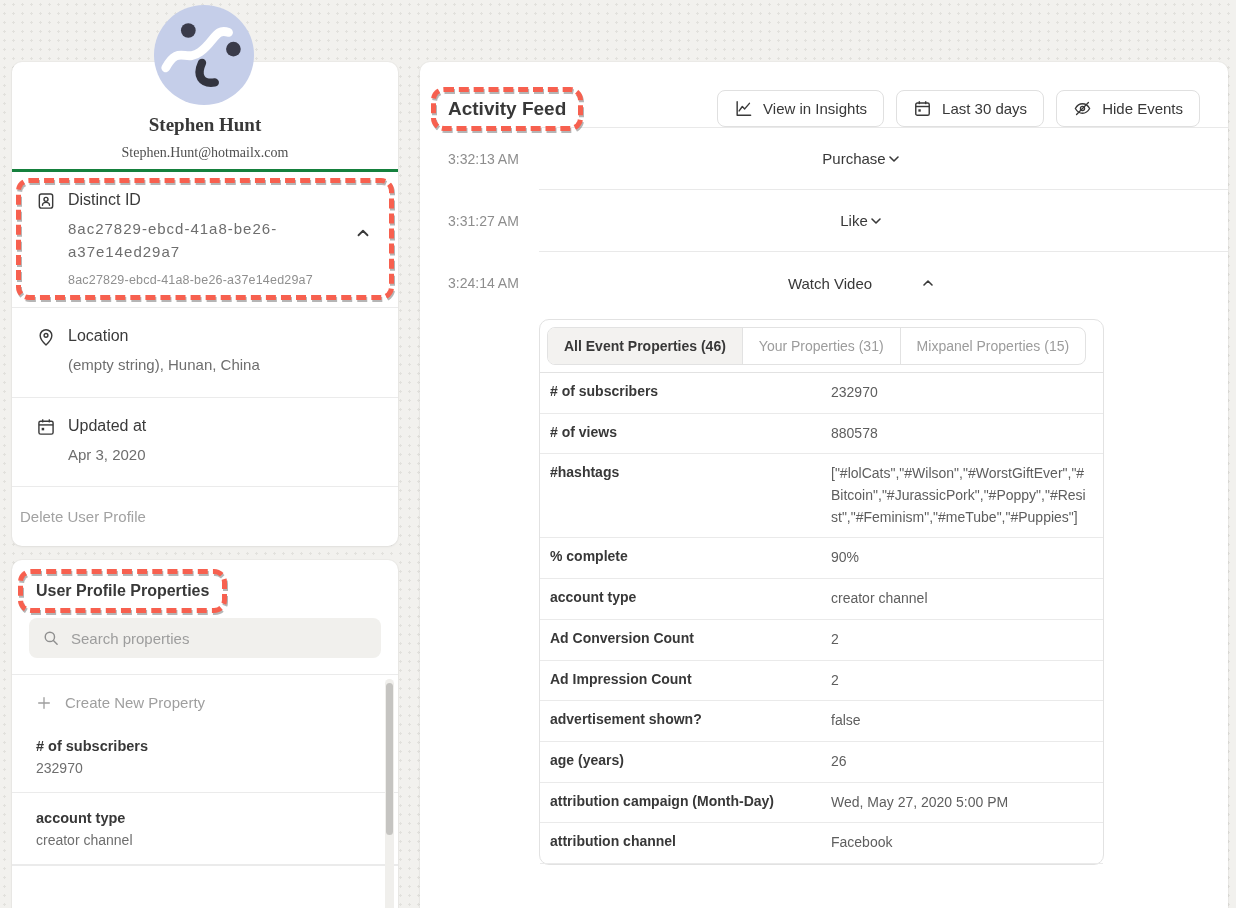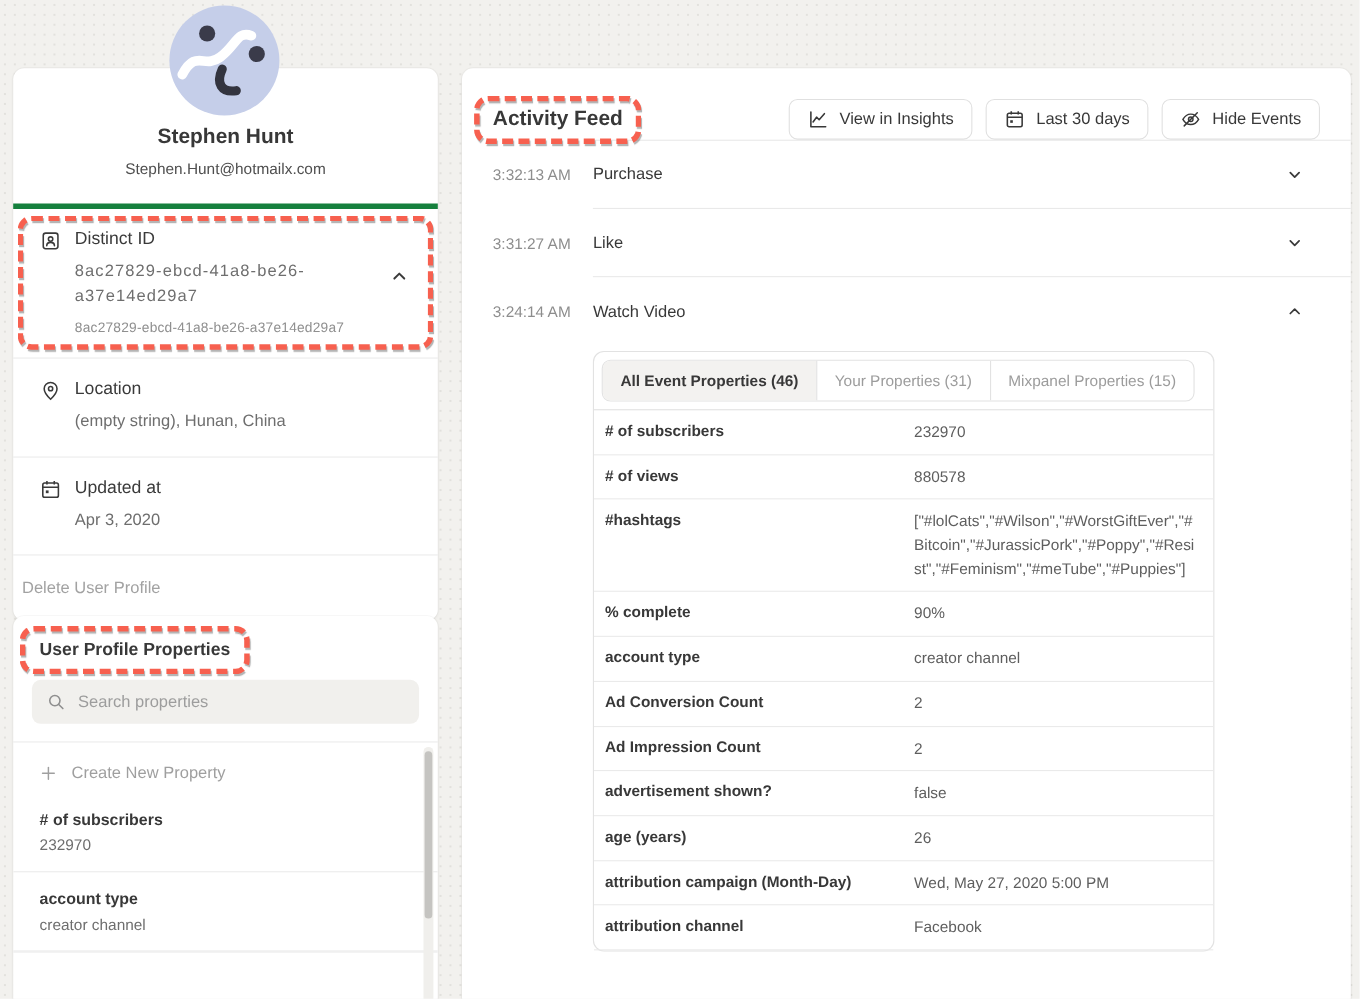--- a/index.html
+++ b/index.html
@@ -32,21 +32,21 @@
     content:"";
     position:absolute; inset:0;
     border:5px dashed #f7604f;
     border-radius:13px;
     pointer-events:none;
     filter: drop-shadow(1px 2px 0 rgba(90,90,90,0.45));
   }
   
   #profile-card { left:12px; top:62px; width:386px; }
   #avatar { position:absolute; left:153px; top:4px; width:102px; height:102px; z-index:2; }
-  .profile-head { padding:52px 24px 24px; text-align:center; border-bottom:5px solid #15803d; }
+  .profile-head { padding:52px 24px 8px; text-align:center; border-bottom:3px solid #15803d;font-family:Liberation Serif, serif; }
   .profile-name { font-size:19px; font-weight:700; color:#383838; margin-bottom:9px; }
   .profile-email { font-size:14px; color:#4f4f4f; }
   .sec { position:relative; padding:19px 24px 20px; border-bottom:1px solid #ebebeb; }
   .sec-row { display:flex; align-items:flex-start; gap:12px; }
   .sec-icon { width:20px; height:20px; flex-shrink:0; margin-top:0px; color:#3a3a3a; }
   .sec-title { font-size:16px; color:#3a3a3a; }
   .sec-value { margin-left:32px; margin-top:7px; font-size:15px; color:#6e6e6e; line-height:1.5; }
   #distinct-value { width:232px; letter-spacing:1px; }
   #distinct-small { margin-left:32px; margin-top:10px; font-size:12.5px; color:#8f8f8f; letter-spacing:0.2px; }
   .collapse-btn { position:absolute; right:26px; top:52px; width:18px; height:18px; color:#3a3a3a; cursor:pointer; }
@@ -74,21 +74,21 @@
   .feed-title { font-size:19px; font-weight:700; color:#383838; padding:11px 17px; margin:-11px 16px -11px -17px; }
   .btn-row { display:flex; gap:12px; }
   .btn { display:flex; align-items:center; gap:10px; height:37px; padding:0 16px; background:#fff; border:1px solid #e0e0e0; border-radius:8px; font-size:15px; color:#383838; cursor:pointer; white-space:nowrap; }
   .btn svg { width:19px; height:19px; flex-shrink:0; }
   .date-row { display:flex; align-items:center; gap:14px; padding:38px 28px 15px; font-size:15px; font-weight:700; color:#383838; }
   .date-row svg { width:20px; height:20px; }
   .events { margin-left:28px; }
   .events-top-divider { margin-left:91px; border-top:1px solid #e9e9e9; }
   .event-row { display:flex; align-items:stretch; }
   .event-time { width:91px; flex-shrink:0; display:flex; align-items:center; font-size:14px; color:#8d8d8d; }
-  .event-main { flex:1; display:flex; align-items:center; justify-content:space-between; min-height:62px; border-bottom:1px solid #e9e9e9; padding-right:43px; cursor:pointer; }
+  .event-main { flex:1; display:flex; align-items:center; justify-content:center; min-height:62px; border-bottom:1px solid #e9e9e9; padding-right:43px; cursor:pointer; }
   .event-main.no-border { border-bottom:none;gap:48px; }
   .event-name { font-size:15px; color:#383838; }
   .chev { width:16px; height:16px; color:#3a3a3a; }
   
   .panel { margin-left:119px; margin-top:5px; width:565px; border:1px solid #e2e2e2; border-radius:10px; }
   .tabbar { padding:7px; border-bottom:1px solid #e2e2e2; }
   .tabgroup { display:inline-flex; border:1px solid #e2e2e2; border-radius:8px; overflow:hidden; }
   .tab { padding:10px 16px; font-size:14px; color:#9c9c9c; border-left:1px solid #e2e2e2; cursor:pointer; white-space:nowrap; }
   .tab:first-child { border-left:none; }
   .tab.active { background:#f3f2f0; color:#383838; font-weight:700; }

